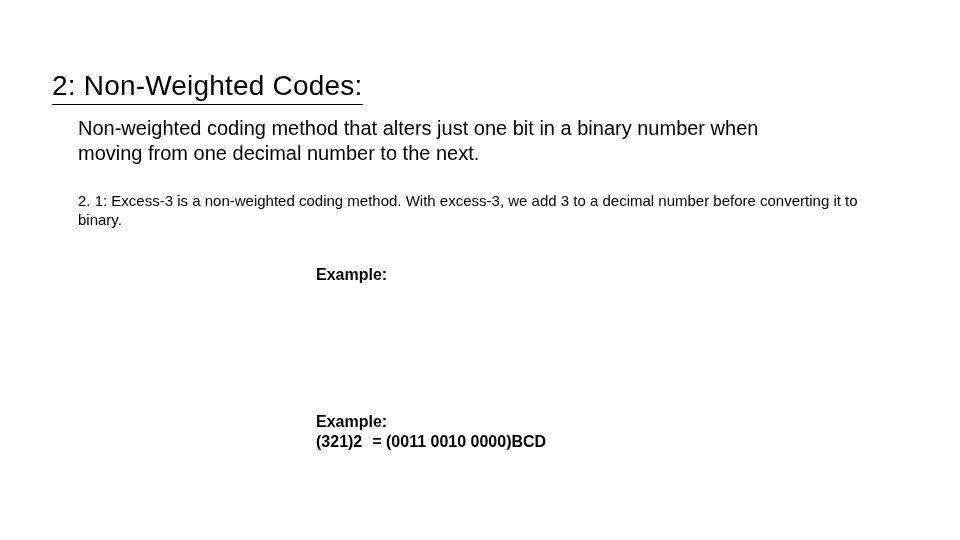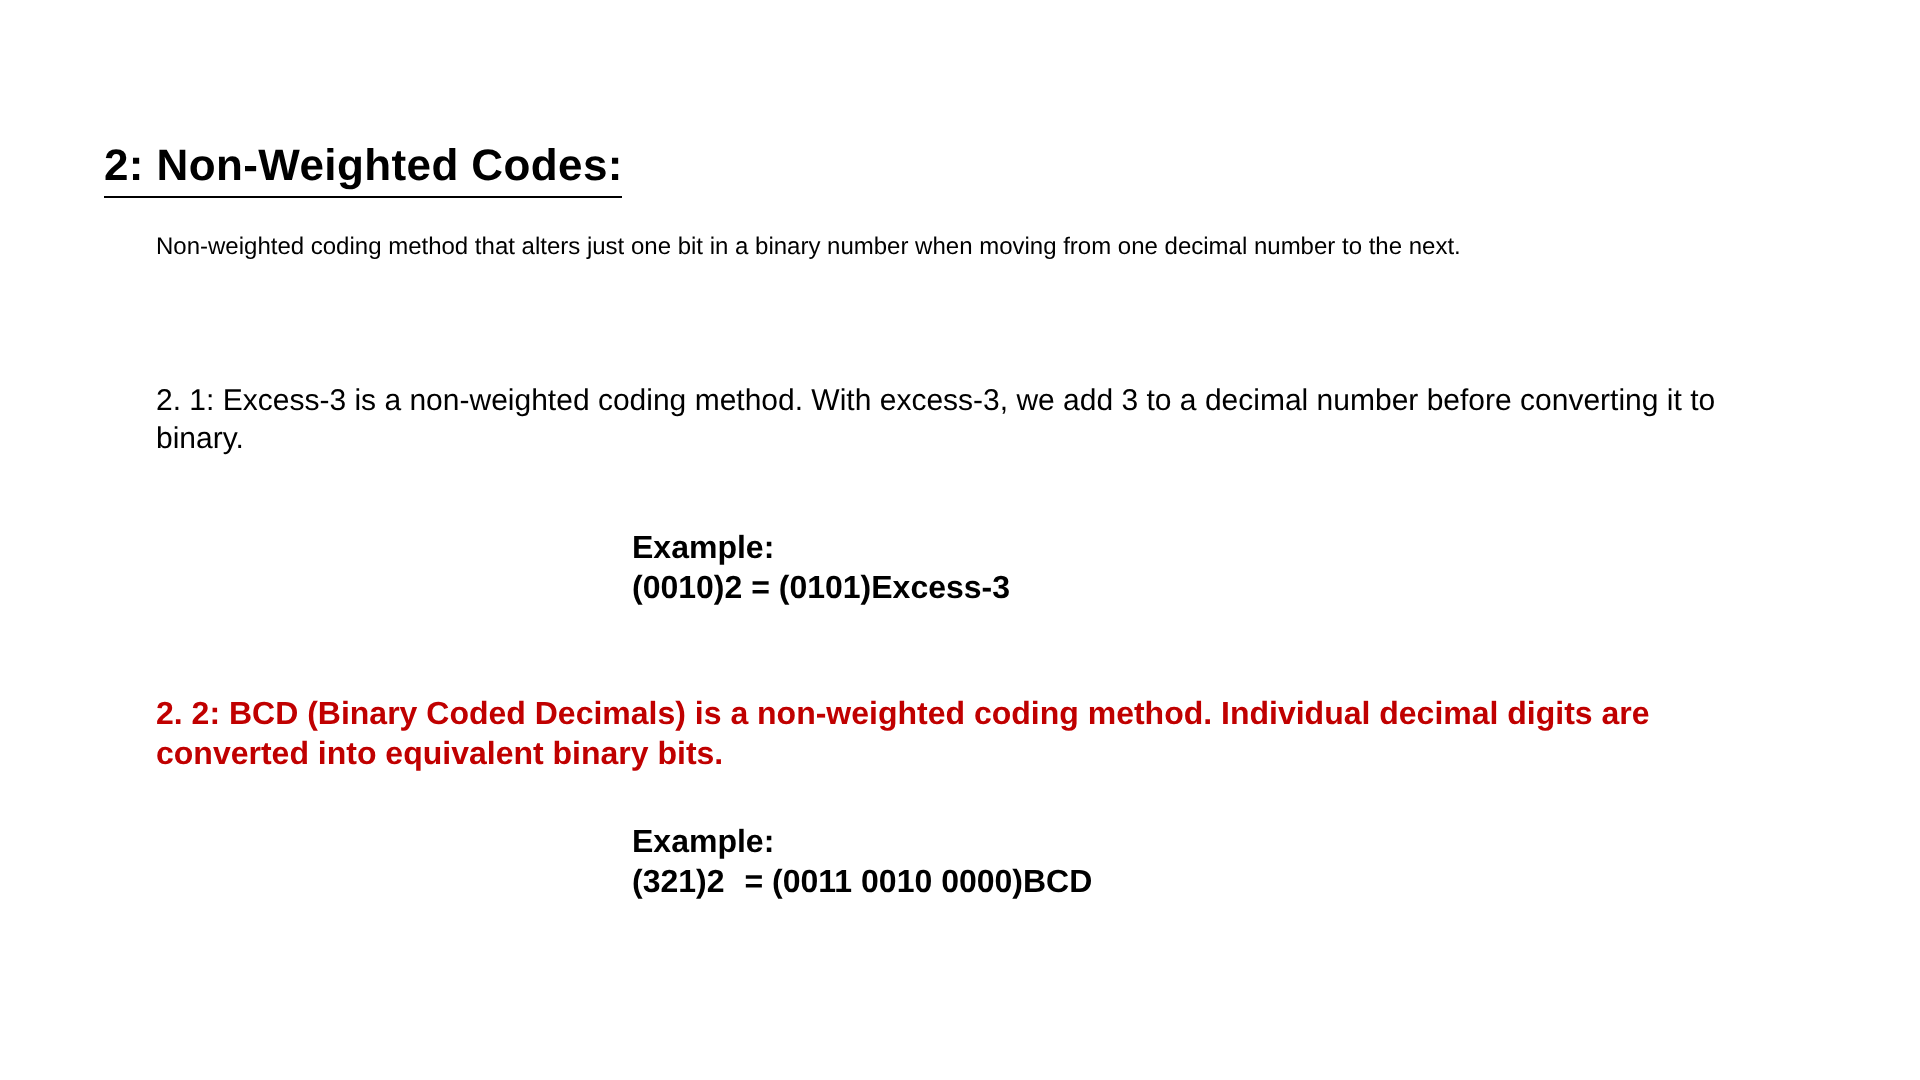--- a/index.html
+++ b/index.html
@@ -13,32 +13,32 @@
   }
   .page {
     position: relative;
     width: 960px;
     height: 540px;
   }
   .heading {
     position: absolute;
     left: 52px;
     top: 70px;
-    font-size: 22px;
-    font-weight: 700;
+    font-size: 28px;
+    font-weight: 400;
     border-bottom: 1px solid #000;
     padding-bottom: 2px;
     letter-spacing: 0.2px;
   }
   .intro {
     position: absolute;
     left: 78px;
     top: 116px;
     width: 700px;
-    font-size: 12px;
+    font-size: 20px;
     line-height: 1.25;
   }
   .sub1 {
     position: absolute;
     left: 78px;
     top: 192px;
     width: 790px;
     font-size: 15px;
     line-height: 1.25;
   }
@@ -84,24 +84,22 @@
 <div class="page">
 
   <div class="heading">2: Non-Weighted Codes:</div>
 
   <div class="intro">Non-weighted coding method that alters just one bit in a binary number when moving from one decimal number to the next.</div>
 
   <div class="sub1">2. 1: Excess-3 is a non-weighted coding method. With excess-3, we add 3 to a decimal number before converting it to binary.</div>
 
   <div class="ex1">
     <div>Example:</div>
-    <div>(0010)2 = (0101)Excess-3</div>
   </div>
 
-  <div class="sub2">2. 2: BCD (Binary Coded Decimals)  is a non-weighted coding method. Individual decimal digits are converted into equivalent binary bits.</div>
 
   <div class="ex2">
     <div>Example:</div>
     <table>
       <tbody>
           <tr>
         <td>(321)2</td>
         <td class="eq">= (0011 0010 0000)BCD</td>
       </tr>
     </tbody>

